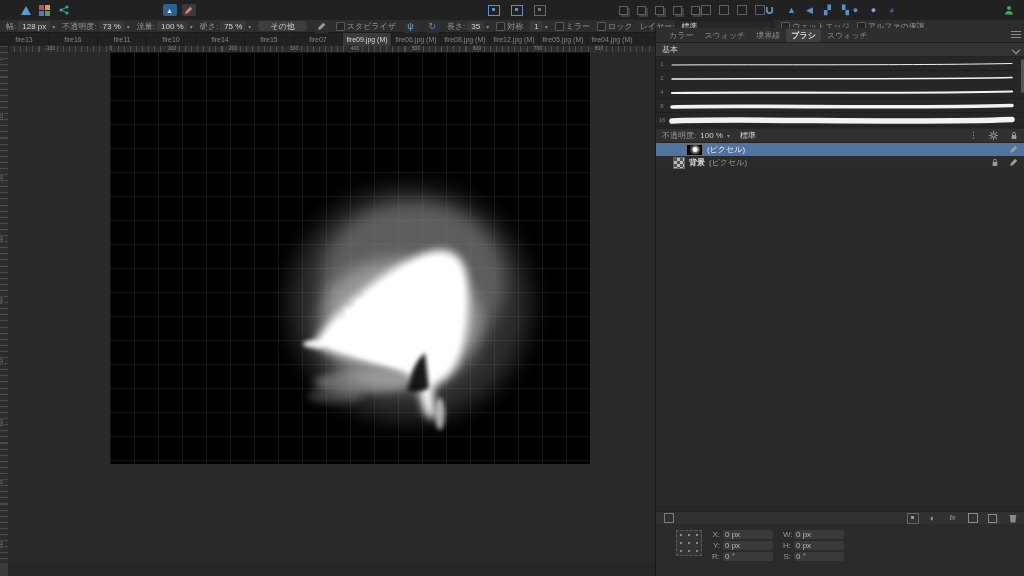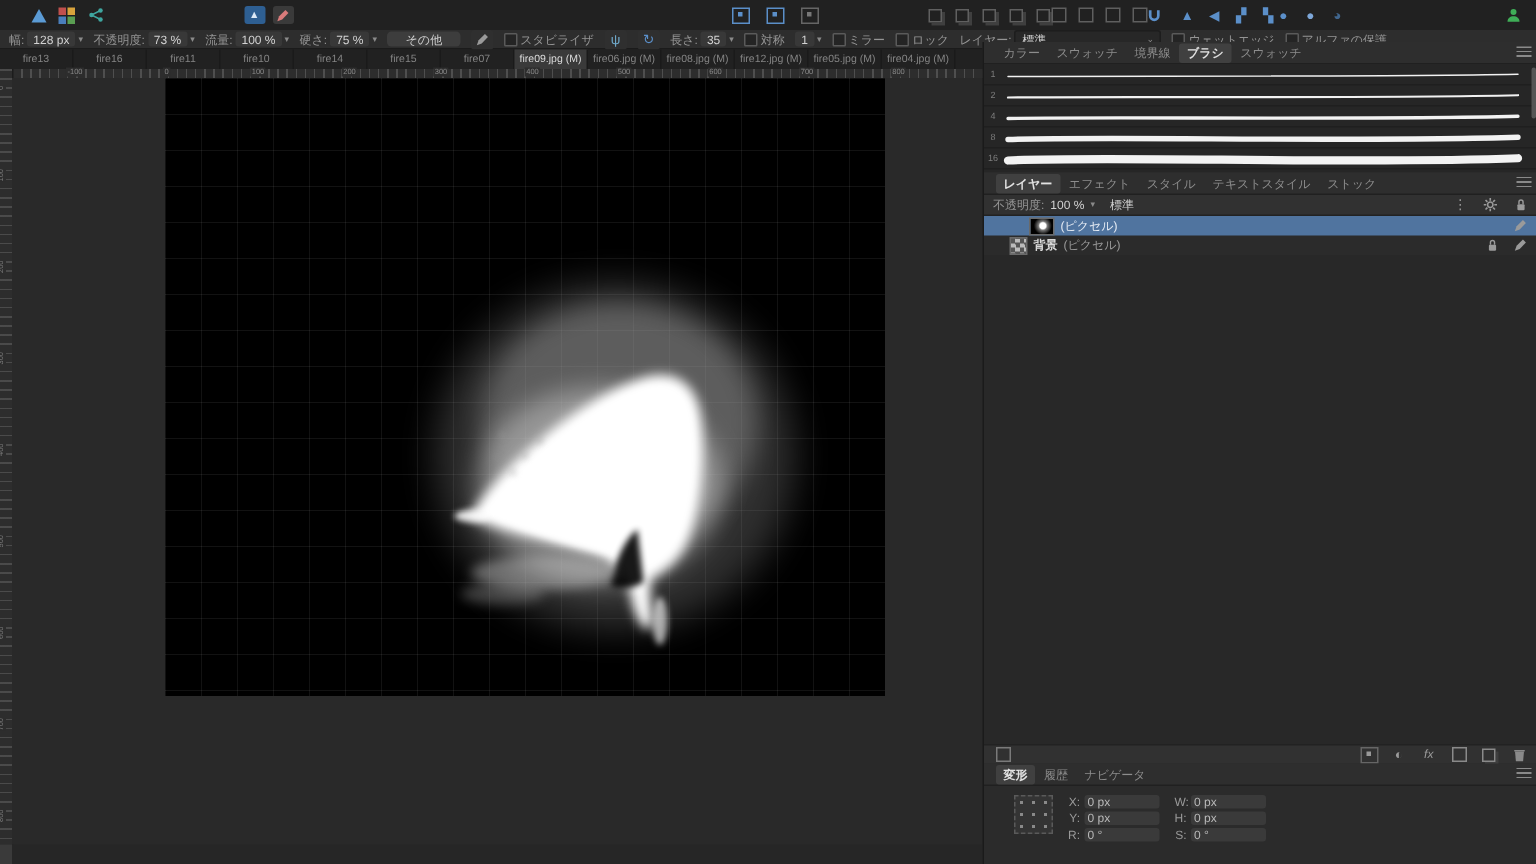--- a/index.html
+++ b/index.html
@@ -408,20 +408,24 @@
 
   <div id="rightpanel">
     <div class="ptabs" id="brush-tabs">
         <span class="ptab">カラー</span>
         <span class="ptab">スウォッチ</span>
         <span class="ptab">境界線</span>
         <span class="ptab active">ブラシ</span>
         <span class="ptab">スウォッチ</span>
         <span class="pmenu"></span>
       </div>
+    <div id="brush-header">
+      <span>基本</span>
+      <span class="chev"></span>
+    </div>
     <div id="brush-list">
       <div id="brush-scroll"></div>
     <div class="brow">
           <span class="bnum">1</span>
           <svg width="348" height="12">
             <path d="M4 7 C 70 6.4, 240 7.5, 344 5.5" stroke="#f2f2f2" stroke-width="1" fill="none" stroke-linecap="round"></path>
           </svg>
         </div>
         <div class="brow">
           <span class="bnum">2</span>
@@ -447,28 +451,20 @@
             <path d="M4 7 C 70 3.7, 240 9.75, 344 5.5" stroke="#f2f2f2" stroke-width="5.5" fill="none" stroke-linecap="round"></path>
           </svg>
         </div>
         <div class="brow">
           <svg width="348" height="12">
             <path d="M4 7 C 70 2.2, 240 11, 344 5.5" stroke="#f2f2f2" stroke-width="8" fill="none" stroke-linecap="round"></path>
           </svg>
         </div>
       </div>
 
-    <div class="ptabs" id="layer-tabs">
-        <span class="ptab active">レイヤー</span>
-        <span class="ptab">エフェクト</span>
-        <span class="ptab">スタイル</span>
-        <span class="ptab">テキストスタイル</span>
-        <span class="ptab">ストック</span>
-        <span class="pmenu"></span>
-      </div>
     <div id="layers-opacity">
       <span class="ctx-label">不透明度:</span>
       <span style="color:#d2d2d2">100 %</span>
       <span class="ctx-arrow">▾</span>
       <span style="color:#d2d2d2;margin-left:6px">標準</span>
       <span style="position:absolute;right:4px;display:flex;gap:5px" id="layers-header-icons">
           <span class="ic">
             <span style="color:#9a9a9a">⋮</span>
           </span>
           <span class="ic">
@@ -540,26 +536,20 @@
           <span class="sq2" style="border-color:#8a8a8a"></span>
         </span>
         <span class="ic">
           <svg class="mini" width="8" height="9" viewBox="0 0 8 9">
             <path d="M1 2h6l-.6 6.5H1.6z" fill="#8a8a8a"></path>
             <rect x="0.5" y="1" width="7" height="1" fill="#8a8a8a"></rect>
           </svg>
         </span>
       </div>
 
-    <div class="ptabs" id="transform-tabs">
-        <span class="ptab active">変形</span>
-        <span class="ptab">履歴</span>
-        <span class="ptab">ナビゲータ</span>
-        <span class="pmenu"></span>
-      </div>
     <div id="transform-body">
       <div class="anchor">
         <i></i>
           <i></i>
           <i></i>
           <i></i>
           <i></i>
           <i></i>
           <i></i>
           <i></i>

